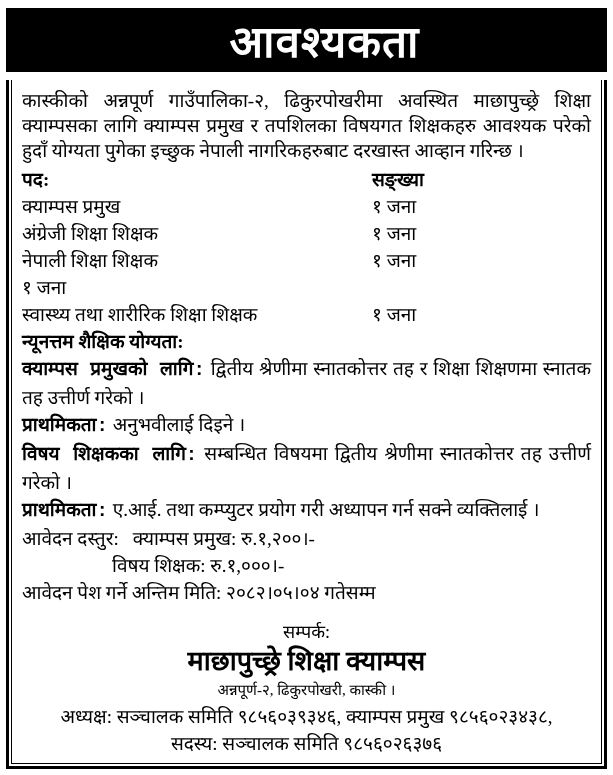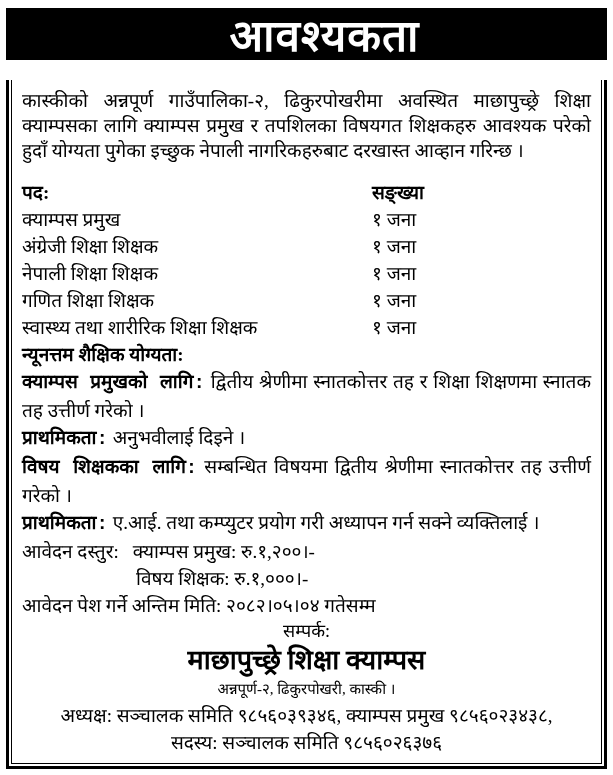--- a/index.html
+++ b/index.html
@@ -9,21 +9,21 @@
     font-family: "Liberation Serif", "DejaVu Serif", serif;
     color: #000000;
     position: relative;
     overflow: hidden;
   }
   .ad {
     position: absolute;
     left: 6px; top: 8px; right: 6px; bottom: 6px;
   }
   .banner {
-    height: 52px;
+    height: 64px;
     background: #000000;
     color: #ffffff;
     display: flex;
     align-items: center;
     justify-content: center;
     font-size: 44px;
     font-weight: bold;
     letter-spacing: 1px;
     padding-left: 36px;
   }
@@ -41,21 +41,21 @@
     border-right: 1px solid #000;
     border-bottom: 1px solid #000;
     padding: 8px 10px 0 10px;
   }
   .intro {
     font-size: 19px;
     line-height: 25px;
     text-align: justify;
     text-justify: inter-word;
   }
-  .ptable { margin-top: 16px; }
+  .ptable { margin-top: 3px; }
   .trow {
     display: flex;
     font-size: 19px;
     line-height: 27px;
   }
   .trow .c1 { width: 350px; }
   .trow.thead { font-weight: bold; }
   .qhead {
     font-size: 19px;
     line-height: 27px;
@@ -63,23 +63,23 @@
   }
   .qitem {
     font-size: 19px;
     line-height: 27px;
     text-align: justify;
     text-justify: inter-word;
   }
   .qitem b { font-weight: bold; font-family: Liberation Mono, monospace; }
   .fees { font-size: 19px; line-height: 27px; }
   .fees .fee-head { margin-left: 14px; text-align: center; }
-  .fees .fee-sub { margin-left: 114px; }
+  .fees .fee-sub { margin-left: 90px; }
   .deadline { font-size: 19px; line-height: 27px; }
-  .contact { text-align: center; }
+  .contact { text-align: center; margin-top: 14px; }
   .contact-heading { font-size: 18px; line-height: 24px; }
   .campus-name { font-size: 27px; line-height: 34px; font-weight: bold; }
   .campus-address { font-size: 15px; line-height: 25px; }
   .phone-line { font-size: 19px; line-height: 27px; }
 </style>
 </head>
 <body>
 
 <div class="ad">
 
@@ -103,21 +103,20 @@
         </div>
         <div class="trow">
           <span class="c1">अंग्रेजी शिक्षा शिक्षक</span>
           <span class="c2">१ जना</span>
         </div>
         <div class="trow">
           <span class="c1">नेपाली शिक्षा शिक्षक</span>
           <span class="c2">१ जना</span>
         </div>
         <div class="trow">
-          <span class="c1">गणित शिक्षा शिक्षक</span>
           <span class="c2">१ जना</span>
         </div>
         <div class="trow">
           <span class="c1">स्वास्थ्य तथा शारीरिक शिक्षा शिक्षक</span>
           <span class="c2">१ जना</span>
         </div>
       </div>
 
       <div class="qhead">न्यूनत्तम शैक्षिक योग्यता:</div>
 

